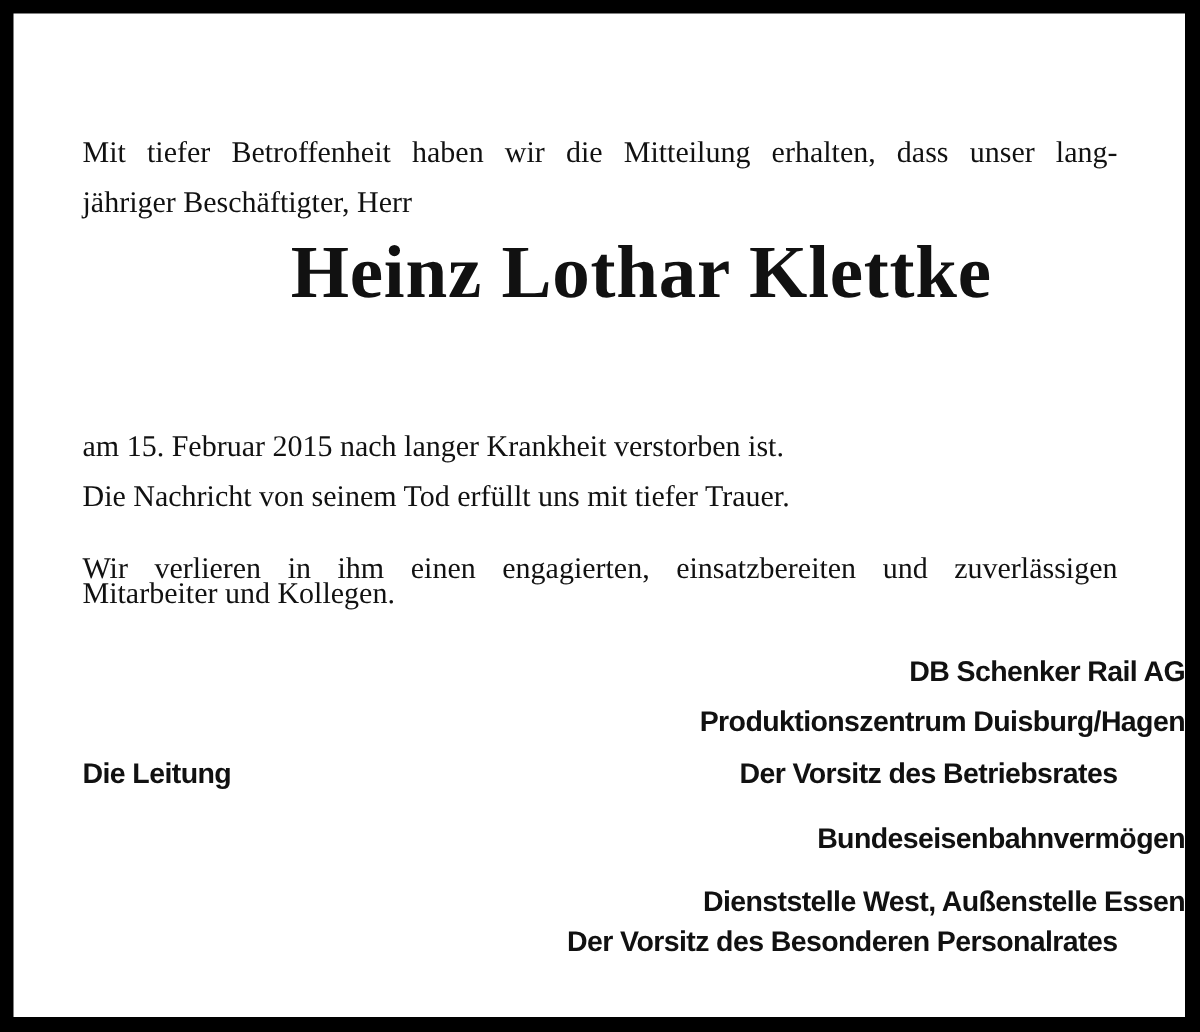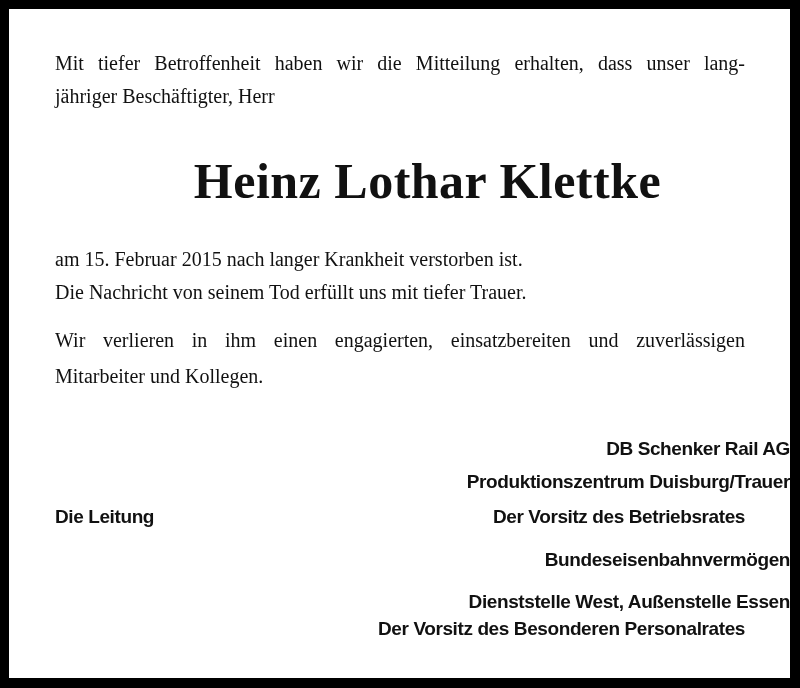--- a/index.html
+++ b/index.html
@@ -2,21 +2,21 @@
 <html><head>
 <meta charset="utf-8">
 <style>
   html, body { margin: 0; padding: 0; }
   body { width: 800px; height: 688px; background: #000; position: relative; overflow: hidden; }
   .frame {
     position: absolute; left: 9px; top: 9px; width: 781px; height: 669px;
     background: #fff; color: #111;
     font-family: "Liberation Serif", "DejaVu Serif", serif;
   }
-  .p { position: absolute; left: 46px; width: 690px; font-size: 20px; line-height: 33px; }
+  .p { position: absolute; left: 46px; width: 690px; font-size: 20px; line-height: 33px; margin-top: 39px; }
   .just-full { text-align: justify; text-align-last: justify; }
   .name {
     position: absolute; left: 0; width: 781px; top: 140px; text-align: center;
     font-size: 50px; font-weight: bold; line-height: 64px; letter-spacing: 0.5px; padding-left: 28px;
   }
   .sig { position: absolute; font-family: "Liberation Sans", "DejaVu Sans", sans-serif;
          font-size: 19px; font-weight: bold; line-height: 28px; letter-spacing: -0.4px; }
   .center { left: 0; width: 781px; text-align: right; }
   .left { left: 46px; }
   .right { right: 45px; text-align: center; }
@@ -27,23 +27,23 @@
 <div class="frame">
   <div class="p just-full" style="top:38px;">Mit tiefer Betroffenheit haben wir die Mitteilung erhalten, dass unser lang-</div>
   <div class="p" style="top:71px;">jähriger Beschäftigter, Herr</div>
 
   <div class="name">Heinz Lothar Klettke</div>
 
   <div class="p" style="top:234px;">am 15. Februar 2015 nach langer Krankheit verstorben ist.</div>
   <div class="p" style="top:267px;">Die Nachricht von seinem Tod erfüllt uns mit tiefer Trauer.</div>
 
   <div class="p just-full" style="top:315px;">Wir verlieren in ihm einen engagierten, einsatzbereiten und zuverlässigen</div>
-  <div class="p" style="top:351px;">Mitarbeiter und Kollegen.</div>
+  <div class="p" style="top:332px;">Mitarbeiter und Kollegen.</div>
 
   <div class="sig center" style="top:426px;">DB Schenker Rail AG</div>
-  <div class="sig center" style="top:459px;">Produktionszentrum Duisburg/Trauer</div>
+  <div class="sig center" style="top:459px;">Produktionszentrum Duisburg/Hagen</div>
   <div class="sig left" style="top:494px;text-align:center;">Die Leitung</div>
   <div class="sig right" style="top:494px;">Der Vorsitz des Betriebsrates</div>
 
   <div class="sig center" style="top:537px;">Bundeseisenbahnvermögen</div>
   <div class="sig center" style="top:579px;">Dienststelle West, Außenstelle Essen</div>
   <div class="sig right" style="top:606px;">Der Vorsitz des Besonderen Personalrates</div>
 </div>
 
 </body></html>

